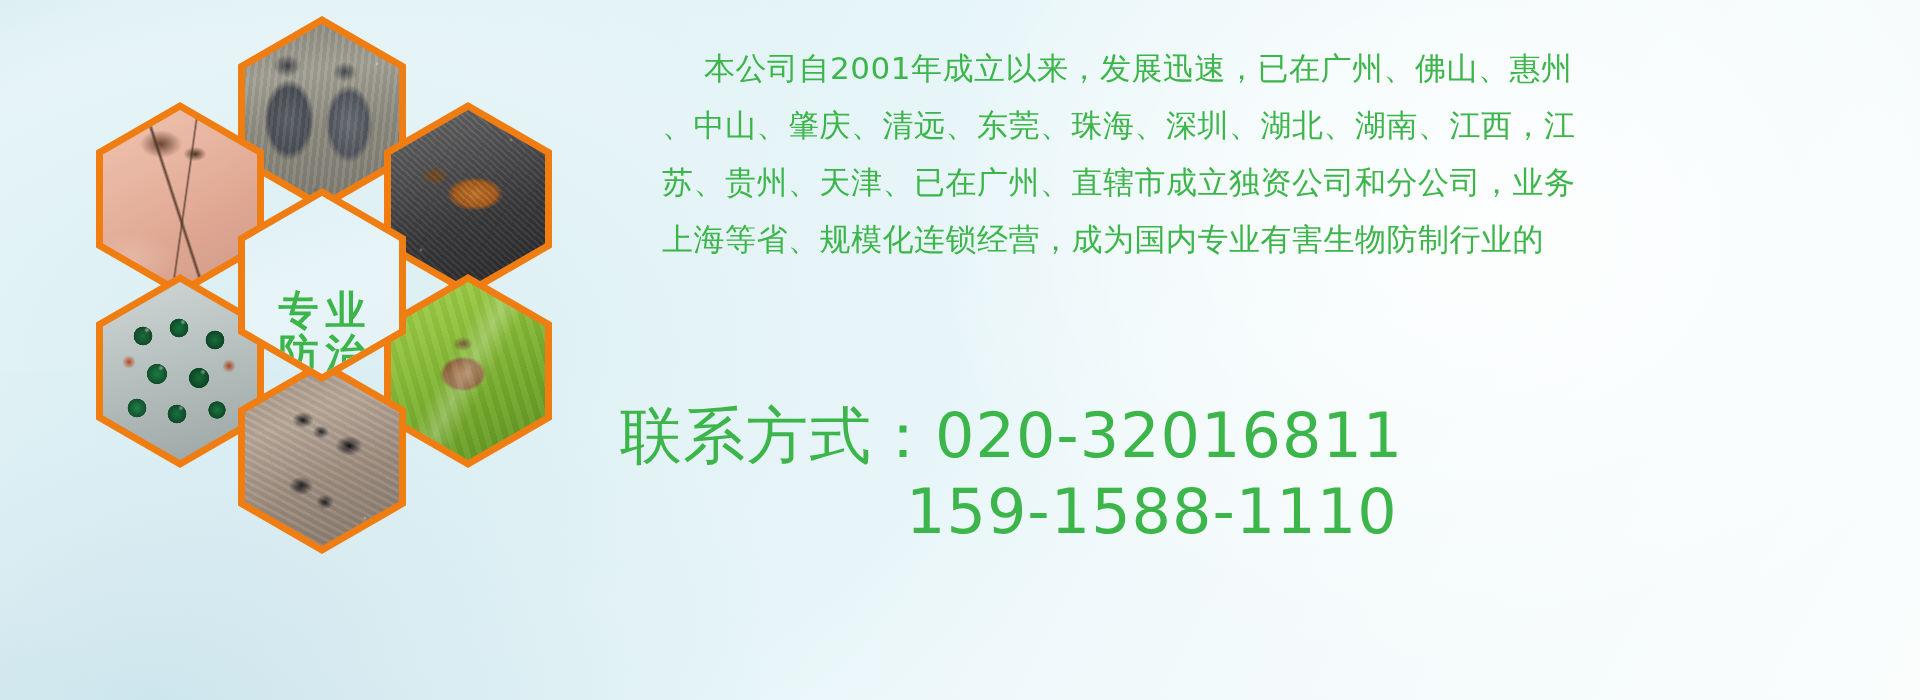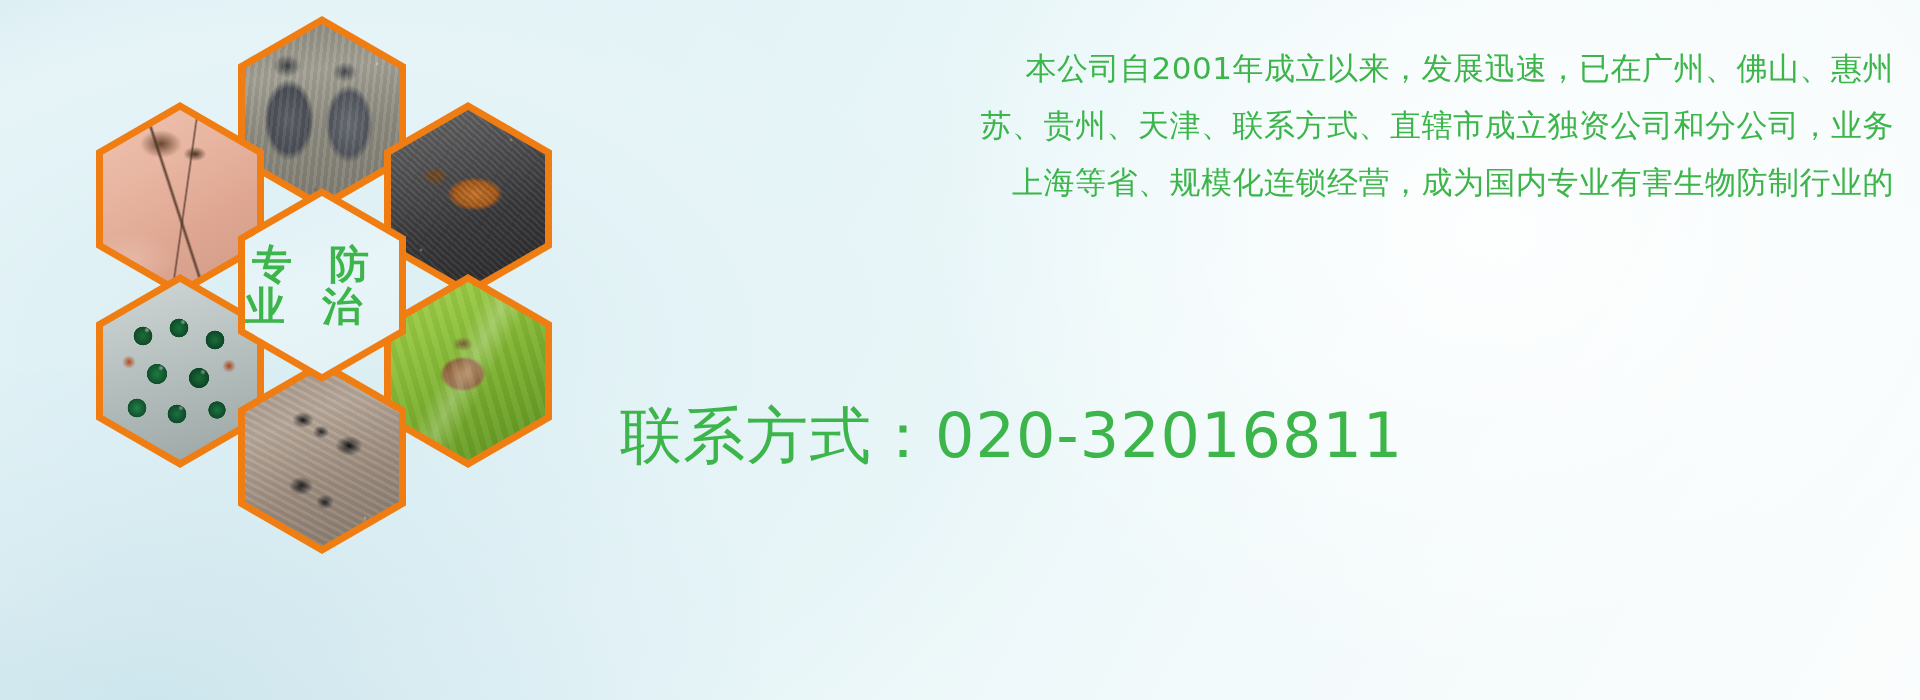--- a/index.html
+++ b/index.html
@@ -174,22 +174,22 @@
       linear-gradient(118deg, rgba(255,255,255,0) 40%, rgba(255,255,255,.22) 50%, rgba(255,255,255,0) 60%),
       repeating-linear-gradient(74deg, rgba(255,255,255,.05) 0 6px, rgba(0,0,0,.04) 6px 12px);
   }
 
   
   .hex.h-center > .inner {
     background: linear-gradient(160deg, #dff0f5 0%, #e8f5f8 50%, #e2f1f5 100%);
   }
   #slogan {
     position: absolute; inset: 0;
-    display: flex; flex-direction: row;
-    align-items: center; justify-content: space-between;
+    display: flex; flex-direction: column;
+    align-items: center; justify-content: flex-end;
     gap: 0;
   }
   #slogan span {
     color: #3cb54a;
     font-weight: bold;
     font-size: 40px;
     letter-spacing: 7px;
     line-height: 1.06;
     text-indent: 7px;
     font-family: "DejaVu Sans", "Liberation Sans", sans-serif;
@@ -201,21 +201,20 @@
     left: 662px; top: 40px;
     width: 1232px;
   }
   #copy .line {
     color: #3cb54a;
     font-size: 31px;
     line-height: 57px;
     white-space: nowrap;
     letter-spacing: 0.5px;
     font-family: "DejaVu Sans", "Liberation Sans", sans-serif;
-    text-align: right;
   }
   #copy .line.first { text-indent: 42px; }
 
   #contact {
     position: absolute;
     left: 620px; top: 398px;
     width: 1280px;
   }
   #contact .crow {
     color: #3cb54a;
@@ -279,21 +278,23 @@
           <span>专业</span>
           <span>防治</span>
         </div>
       </div>
     </div>
 
   </div>
 
   <div id="copy">
     <div class="line first">本公司自2001年成立以来，发展迅速，已在广州、佛山、惠州</div>
-    <div class="line">苏、贵州、天津、联系方式、直辖市成立独资公司和分公司，业务</div>
+    <div class="line">、中山、肇庆、清远、东莞、珠海、深圳、湖北、湖南、江西，江</div>
+    <div class="line">苏、贵州、天津、已在广州、直辖市成立独资公司和分公司，业务</div>
     <div class="line">上海等省、规模化连锁经营，成为国内专业有害生物防制行业的</div>
   </div>
 
   <div id="contact">
     <div class="crow">联系方式：020-32016811</div>
+    <div class="crow second">159-1588-1110</div>
   </div>
 
 </div>
 
 </body></html>

